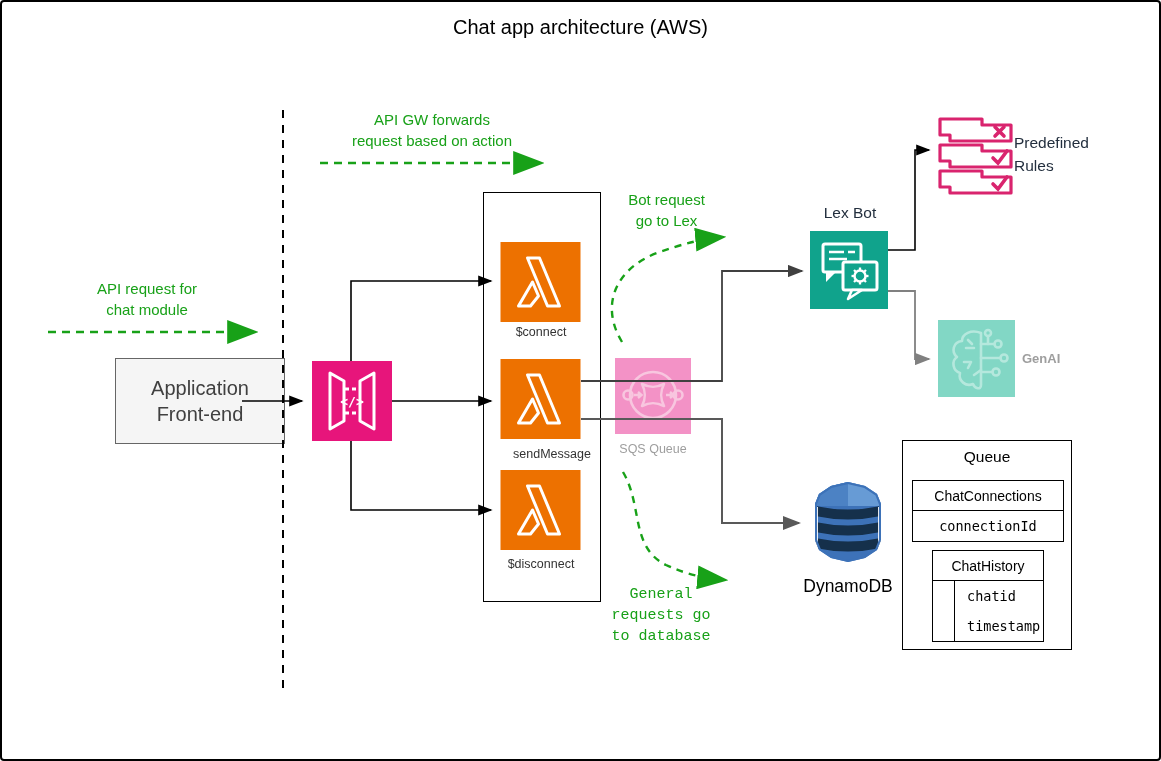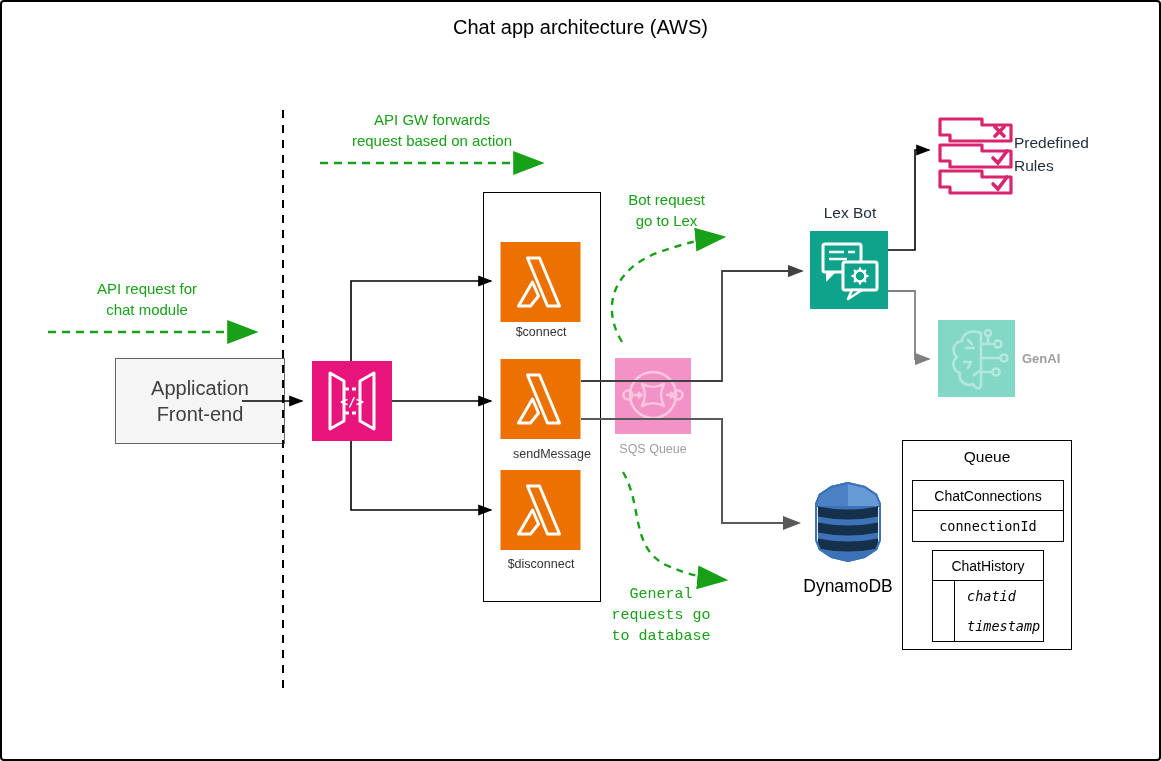--- a/index.html
+++ b/index.html
@@ -193,21 +193,21 @@
   <div class="db-table" style="left:910px;top:478px;width:152px;">
     <div class="db-header">ChatConnections</div>
     <div class="db-body" style="height:30px;flex-direction:column;">
       <div class="db-keycell" style="width:30px;"></div>
       <div class="mono" style="flex:1;display:flex;align-items:center;justify-content:center;">connectionId</div>
     </div>
   </div>
 
   <div class="db-table" style="left:930px;top:548px;width:112px;">
     <div class="db-header">ChatHistory</div>
-    <div class="db-body" style="height:60px;font-style:italic;">
+    <div class="db-body" style="height:60px;">
       <div class="db-keycell" style="width:22px;"></div>
       <div style="flex:1;padding-left:12px;display:flex;flex-direction:column;justify-content:space-around;">
         <div class="mono">chatid</div>
         <div class="mono">timestamp</div>
       </div>
     </div>
   </div>
 
   <svg class="overlay" width="1161" height="761" viewBox="0 0 1161 761">
     <defs>

